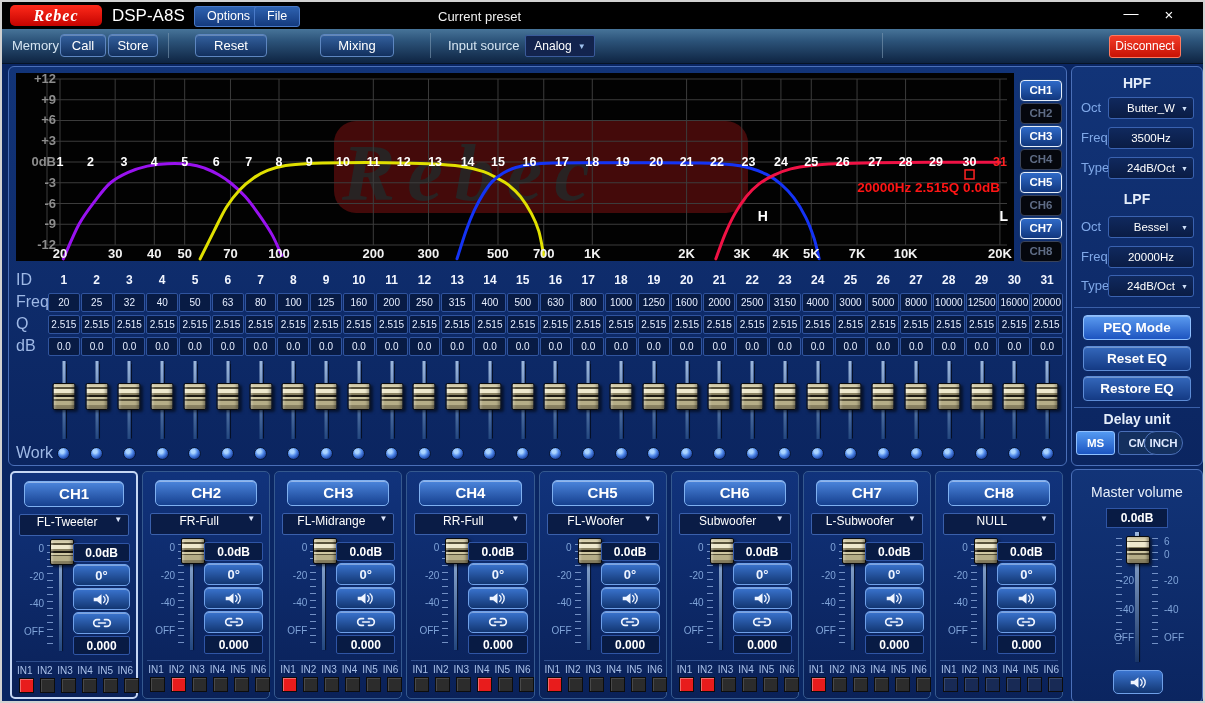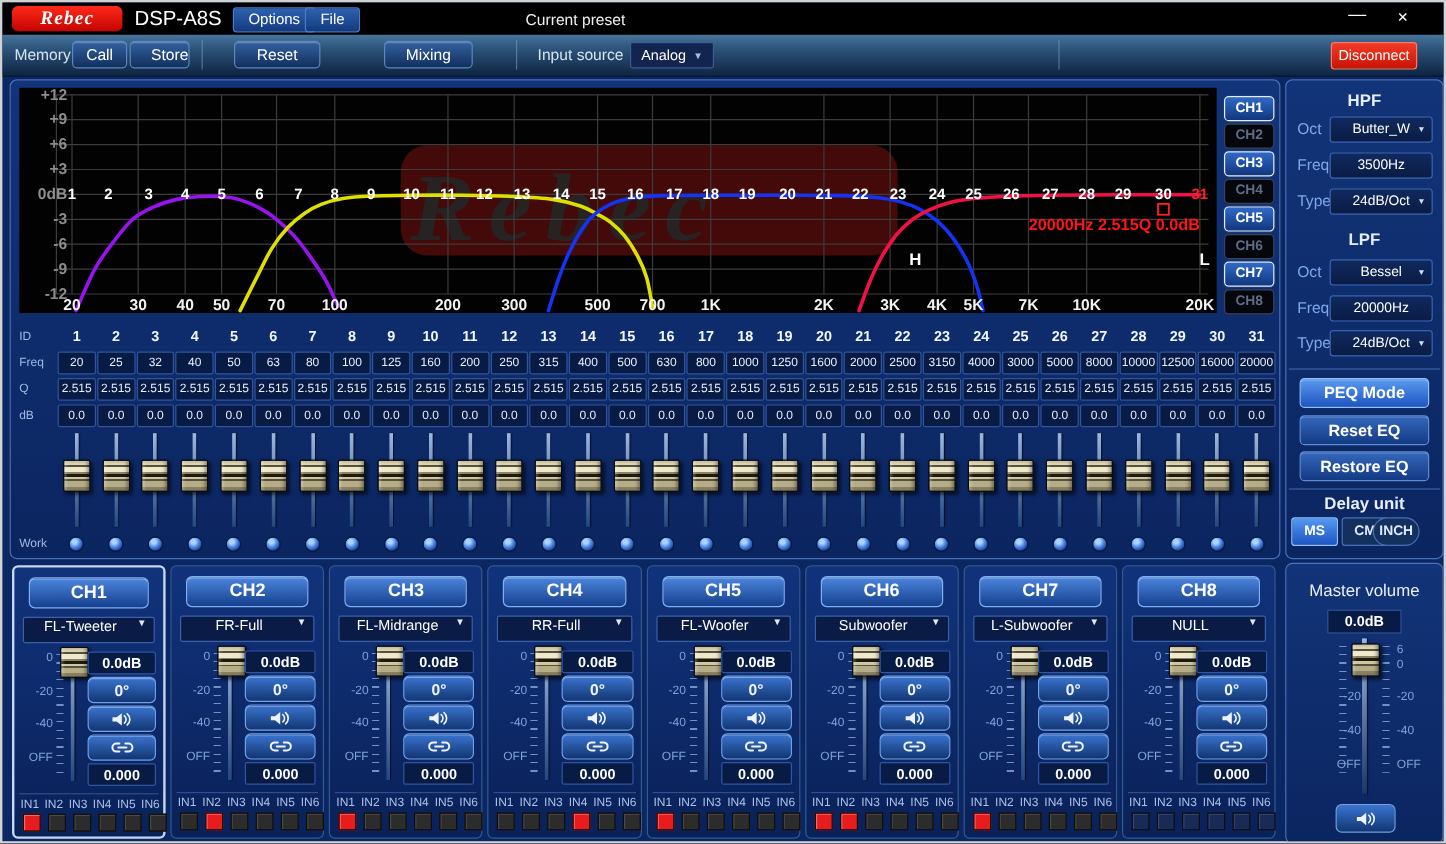--- a/index.html
+++ b/index.html
@@ -18,21 +18,21 @@
   #preset{position:absolute;left:436px;top:7px;font-size:13px;color:#f0f0f0;}
   #win-min{position:absolute;right:60px;top:2px;font-size:15px;color:#fff;width:24px;text-align:center;}
   #win-close{position:absolute;right:22px;top:4px;font-size:15px;color:#fff;width:24px;text-align:center;}
   
   #toolbar{position:absolute;left:0;top:27px;width:100%;height:34px;
         background:linear-gradient(180deg,#477499 0%,#2c5379 35%,#0e2442 100%);border-bottom:1px solid #071426;}
   .tool-label{position:absolute;top:9px;font-size:13px;color:#d5e5f2;}
   #memory-label{left:10px;}
   .tool-btn{position:absolute;top:5px;height:21px;border-radius:4px;font-size:13px;line-height:21px;text-align:center;color:#fff;
         background:linear-gradient(180deg,#34619f,#12305e);border:1px solid #5d86c0;box-shadow:inset 0 1px 0 rgba(255,255,255,.25);}
-  #btn-call{left:58px;width:44px;} #btn-store{left:106px;width:48px;text-align:right;}
+  #btn-call{left:58px;width:44px;} #btn-store{left:106px;width:48px;}
   #btn-reset{left:193px;width:70px;} #btn-mixing{left:318px;width:72px;}
   .vsep{position:absolute;top:4px;width:1px;height:25px;background:#7d9ab3;opacity:.6;}
   #input-source-label{left:446px;}
   #input-source{position:absolute;left:523px;top:6px;width:68px;height:20px;background:#13244e;border:1px solid #3a5a9a;
         border-radius:2px;font-size:12px;display:flex;align-items:center;justify-content:center;gap:6px;}
   #input-source .arrow{font-size:8px;color:#9fc0ec;}
   #btn-disconnect{position:absolute;right:22px;top:6px;width:70px;height:21px;border-radius:3px;text-align:center;line-height:21px;
         font-size:12px;color:#fff;background:linear-gradient(180deg,#f23c28,#c81204);border:1px solid #ff7a60;}
   
   .panel{position:absolute;border:1px solid #4a6fb8;border-radius:6px;
@@ -44,21 +44,21 @@
   
   #graph{position:absolute;left:7px;top:6px;display:block;}
   #ch-col{position:absolute;left:1011px;top:13px;width:42px;display:flex;flex-direction:column;gap:2px;}
   .chsel{height:19px;border-radius:4px;font-size:11.5px;font-weight:bold;text-align:center;line-height:19px;
         background:#05070d;border:1px solid #39435a;color:#5f6c85;}
   .chsel.on{background:linear-gradient(180deg,#2f6ac8,#11377e);border:1px solid #e6eefb;color:#fff;
         box-shadow:0 0 0 1px #1a3c74;}
   
   .bandgrid{position:absolute;left:4px;width:1050px;display:grid;grid-template-columns:34px repeat(31,1fr);column-gap:1px;align-items:center;}
   #eq-grid{top:202px;grid-auto-rows:22px;}
-  .row-label{font-size:10px;color:#9fb9e6;padding-left:3px;}
+  .row-label{font-size:16px;color:#9fb9e6;padding-left:3px;}
   .id-num{font-size:12px;font-weight:bold;color:#f2f6ff;text-align:center;}
   .cellbox{height:17px;font-size:10px;color:#e6eeff;background:#081b44;border:1px solid #30549e;border-radius:2px;
         display:flex;align-items:center;justify-content:center;}
   #eq-sliders{top:292px;height:82px;grid-auto-rows:82px;}
   .slider-cell{position:relative;height:82px;}
   .rail{position:absolute;left:50%;top:2px;bottom:2px;width:3px;transform:translateX(-50%);
         background:linear-gradient(180deg,#9db8dd,#23477f);box-shadow:1px 0 1px rgba(0,0,0,.6);}
   .knob{position:absolute;left:50%;transform:translateX(-50%);width:21px;height:25px;border:1px solid #0b0b0b;border-radius:2px;
         background:linear-gradient(180deg,#ddd5b2 0 14%,#57513a 14% 20%,#eee8cc 20% 38%,#8a8262 38% 44%,#1d1a12 44% 54%,
         #cfc7a2 54% 62%,#57513a 62% 68%,#b5ad87 68% 86%,#8a8262 86% 100%);

